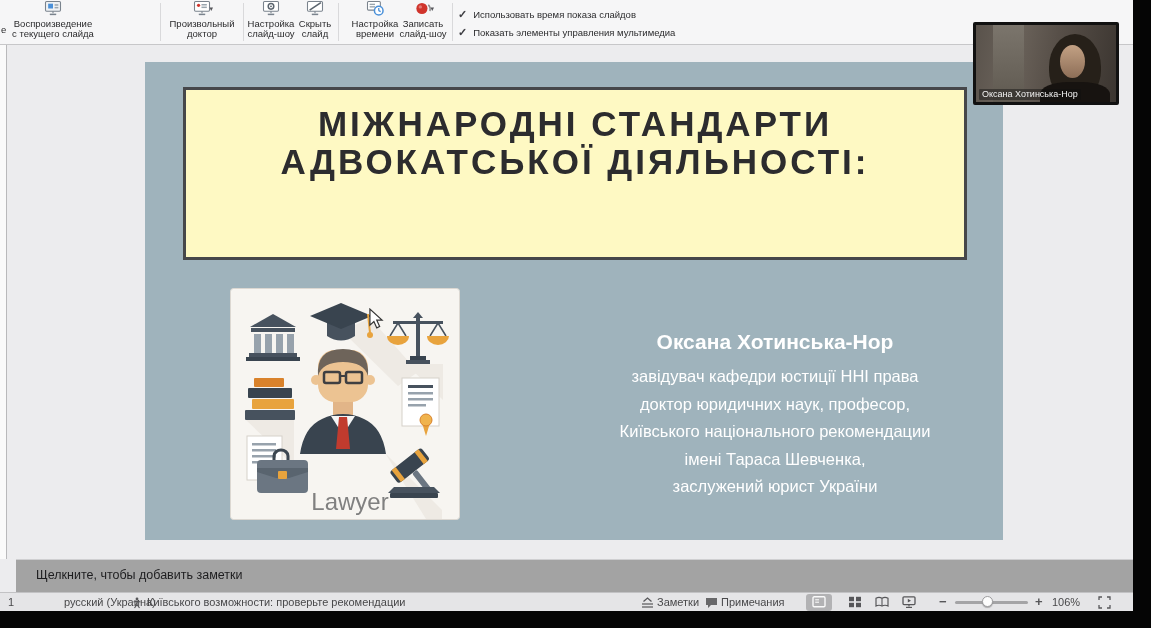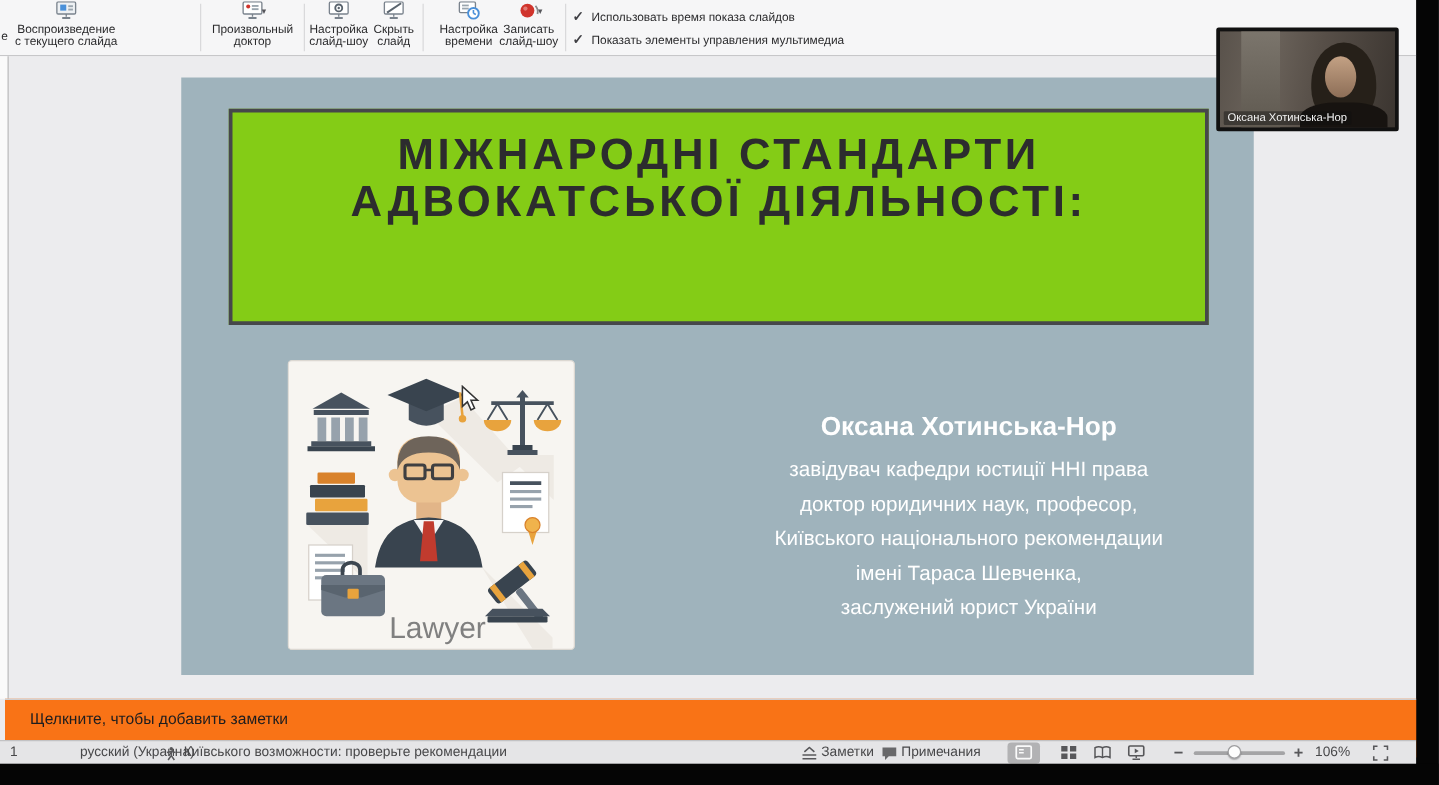--- a/index.html
+++ b/index.html
@@ -18,31 +18,31 @@
   .rsep { position:absolute; top:3px; width:1px; height:38px; background:#d9d9db; }
   .chk { position:absolute; left:458px; height:16px; white-space:nowrap; }
   .chkmark { font-size:11px; font-weight:bold; color:#3f3f44; margin-right:6px; }
   .chklbl { font-size:9.5px; color:#2b2b2d; }
 
   
   .workspace { position:absolute; left:0; top:45px; width:1133px; height:514px; background:#ececee; }
   .thumb-strip { position:absolute; left:0; top:45px; width:7px; height:514px; background:#fafafa; border-right:1px solid #b9b9bb; }
 
   .slide { position:absolute; left:145px; top:62px; width:858px; height:478px; background:#9fb3bc; }
-  .title-box { position:absolute; left:38px; top:25px; width:784px; height:173px; background:#84cc16; border:3px solid #46474a; padding-top:15px; text-align:center; }
+  .title-box { position:absolute; left:38px; top:25px; width:784px; height:173px; background:#fef9c3; border:3px solid #46474a; padding-top:15px; text-align:center; }
   .title-line { font-size:35px; line-height:38px; font-weight:bold; letter-spacing:3px; color:#2c2c2e; }
   .lawyer-card { position:absolute; left:85px; top:226px; width:230px; height:232px;text-decoration:underline; }
   .speaker { position:absolute; left:420px; top:268px; width:420px; text-align:center; color:#ffffff; }
   .speaker-name { font-size:21px; font-weight:bold; margin-bottom:9px; }
   .speaker-line { font-size:16.5px; line-height:27.5px; }
 
   .cursor { position:absolute; left:368px; top:308px; z-index:40; }
 
   
-  .notes-panel { position:absolute; left:4px; top:559px; width:1133px; height:47px; background:#f97316; border-top:1px solid #cfcfd1; }
+  .notes-panel { position:absolute; left:16px; top:559px; width:1133px; height:47px; background:#a3a3a3; border-top:1px solid #cfcfd1; }
   .notes-text { position:absolute; left:20px; top:8px; font-size:12.5px; color:#1d1d1f; }
 
   
   .status-bar { position:absolute; left:0; top:592px; width:1133px; height:19px; background:#e5e5e7; border-top:1px solid #c2c2c4; font-size:11px; color:#48484a; }
   .sb { position:absolute; top:3px; white-space:nowrap; }
   .sb-ico { position:absolute; top:4px; }
   .view-btn { position:absolute; top:1px; width:26px; height:17px; border-radius:3px; text-align:center; }
   .view-btn.sel { background:#b2b2b4; }
   .view-btn svg { margin-top:2px; }
   .zoom-track { position:absolute; left:955px; top:601px; width:73px; height:2.5px; background:#a4a4a6; border-radius:2px; }

